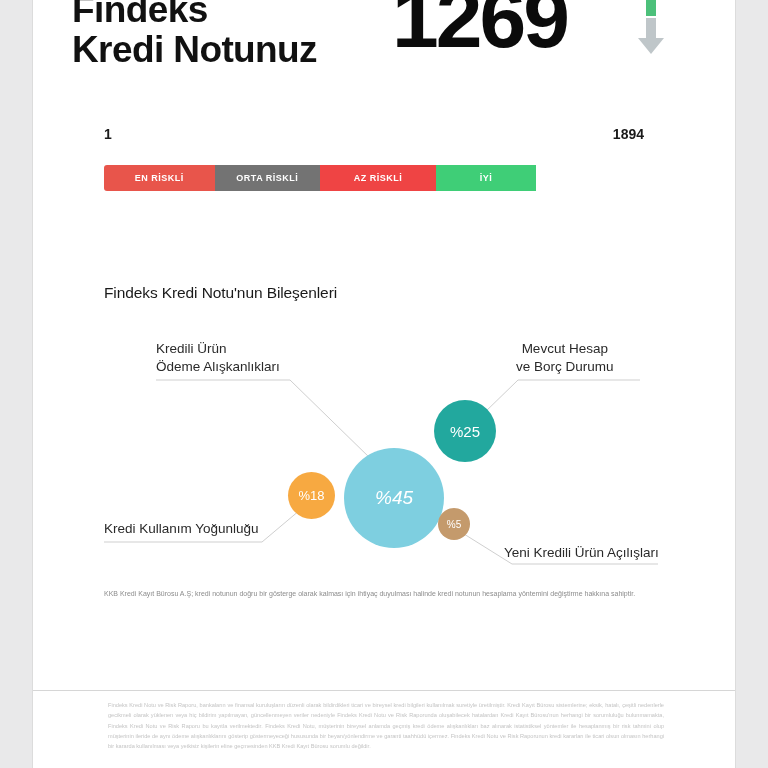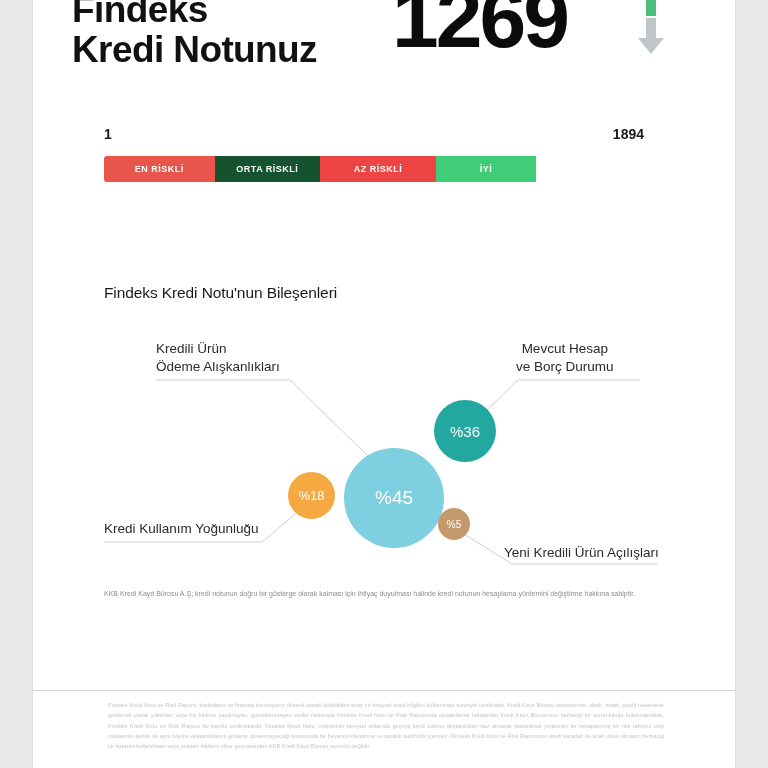--- a/index.html
+++ b/index.html
@@ -76,21 +76,21 @@
     font-size: 14px;
     font-weight: bold;
     color: #1a1a1a;
   }
   .gauge-min { position: absolute; left: 0; top: 0; }
   .gauge-max { position: absolute; right: 0; top: 0; }
   .gauge-bar {
     position: relative;
     display: flex;
     height: 26px;
-    margin-top: 12px;
+    margin-top: 21px;
     border-radius: 3px;
     overflow: hidden;
   }
   .gauge-seg {
     display: flex;
     align-items: center;
     justify-content: center;
     font-size: 9px;
     font-weight: bold;
     letter-spacing: 0.5px;
@@ -193,21 +193,21 @@
     </div>
   </div>
 
   <div class="gauge-wrap">
     <div class="gauge-scale">
       <span class="gauge-min">1</span>
       <span class="gauge-max">1894</span>
     </div>
     <div class="gauge-bar" id="gauge-bar">
         <div class="gauge-seg" style="background: rgb(232, 85, 75); width: 20.5%;">EN RİSKLİ</div>
-        <div class="gauge-seg" style="background: #14532d; width: 19.5%;">ORTA RİSKLİ</div>
+        <div class="gauge-seg" style="background: #737373; width: 19.5%;">ORTA RİSKLİ</div>
         <div class="gauge-seg" style="background: #ef4444; width: 21.5%;">AZ RİSKLİ</div>
         <div class="gauge-seg" style="background: rgb(63, 206, 119); width: 18.5%;">İYİ</div>
       </div>
     <svg class="gauge-pointer" id="gauge-pointer" width="26" height="20" viewBox="0 0 26 20" style="left: calc(44.5% - 13px);">
       <path d="M13 1 L25 19 L13 13 L1 19 Z" fill="#3a3a3a"></path>
     </svg>
   </div>
 
   <div class="comp-title">Findeks Kredi Notu'nun Bileşenleri</div>
 
@@ -225,22 +225,22 @@
       </g>
     </svg>
 
     <div class="comp-label lbl-kredili">Kredili Ürün
 Ödeme Alışkanlıkları</div>
     <div class="comp-label lbl-mevcut">Mevcut Hesap
 ve Borç Durumu</div>
     <div class="comp-label lbl-kullanim">Kredi Kullanım  Yoğunluğu</div>
     <div class="comp-label lbl-yeni">Yeni Kredili Ürün Açılışları</div>
 
-    <div class="bubble bub-45" style="background: rgb(126, 207, 224);">%45</div>
-    <div class="bubble bub-32" style="background: rgb(34, 168, 158);">%36</div>
+    <div class="bubble bub-45" style="background: rgb(126, 207, 224); font-style: italic;">%45</div>
+    <div class="bubble bub-32" style="background: rgb(34, 168, 158);">%25</div>
     <div class="bubble bub-18" style="background: rgb(247, 169, 65);">%18</div>
     <div class="bubble bub-5" style="background: rgb(196, 154, 108);">%5</div>
   </div>
 
   <div class="disclaimer">KKB Kredi Kayıt Bürosu A.Ş; kredi notunun doğru bir gösterge olarak kalması için ihtiyaç duyulması halinde kredi notunun hesaplama yöntemini değiştirme hakkına sahiptir.</div>
 
   <div class="footer-divider"></div>
   <div class="footer-text">Findeks Kredi Notu ve Risk Raporu, bankaların ve finansal kuruluşların düzenli olarak bildirdikleri ticari ve bireysel kredi bilgileri kullanılmak suretiyle üretilmiştir. Kredi Kayıt Bürosu sistemlerine; eksik, hatalı, çeşitli nedenlerle gecikmeli olarak yüklenen veya hiç bildirim yapılmayan, güncellenmeyen veriler nedeniyle Findeks Kredi Notu ve Risk Raporunda oluşabilecek hatalardan Kredi Kayıt Bürosu'nun herhangi bir sorumluluğu bulunmamakta, Findeks Kredi Notu ve Risk Raporu bu kayıtla verilmektedir. Findeks Kredi Notu, müşterinin bireysel anlamda geçmiş kredi ödeme alışkanlıkları baz alınarak istatistiksel yöntemler ile hesaplanmış bir risk tahmini olup müşterinin ileride de aynı ödeme alışkanlıklarını gösterip göstermeyeceği hususunda bir beyan/yönlendirme ve garanti taahhüdü içermez. Findeks Kredi Notu ve Risk Raporunun kredi kararları ile ticari olsun olmasın herhangi bir kararda kullanılması veya yetkisiz kişilerin eline geçmesinden KKB Kredi Kayıt Bürosu sorumlu değildir.</div>
 </div>
 

